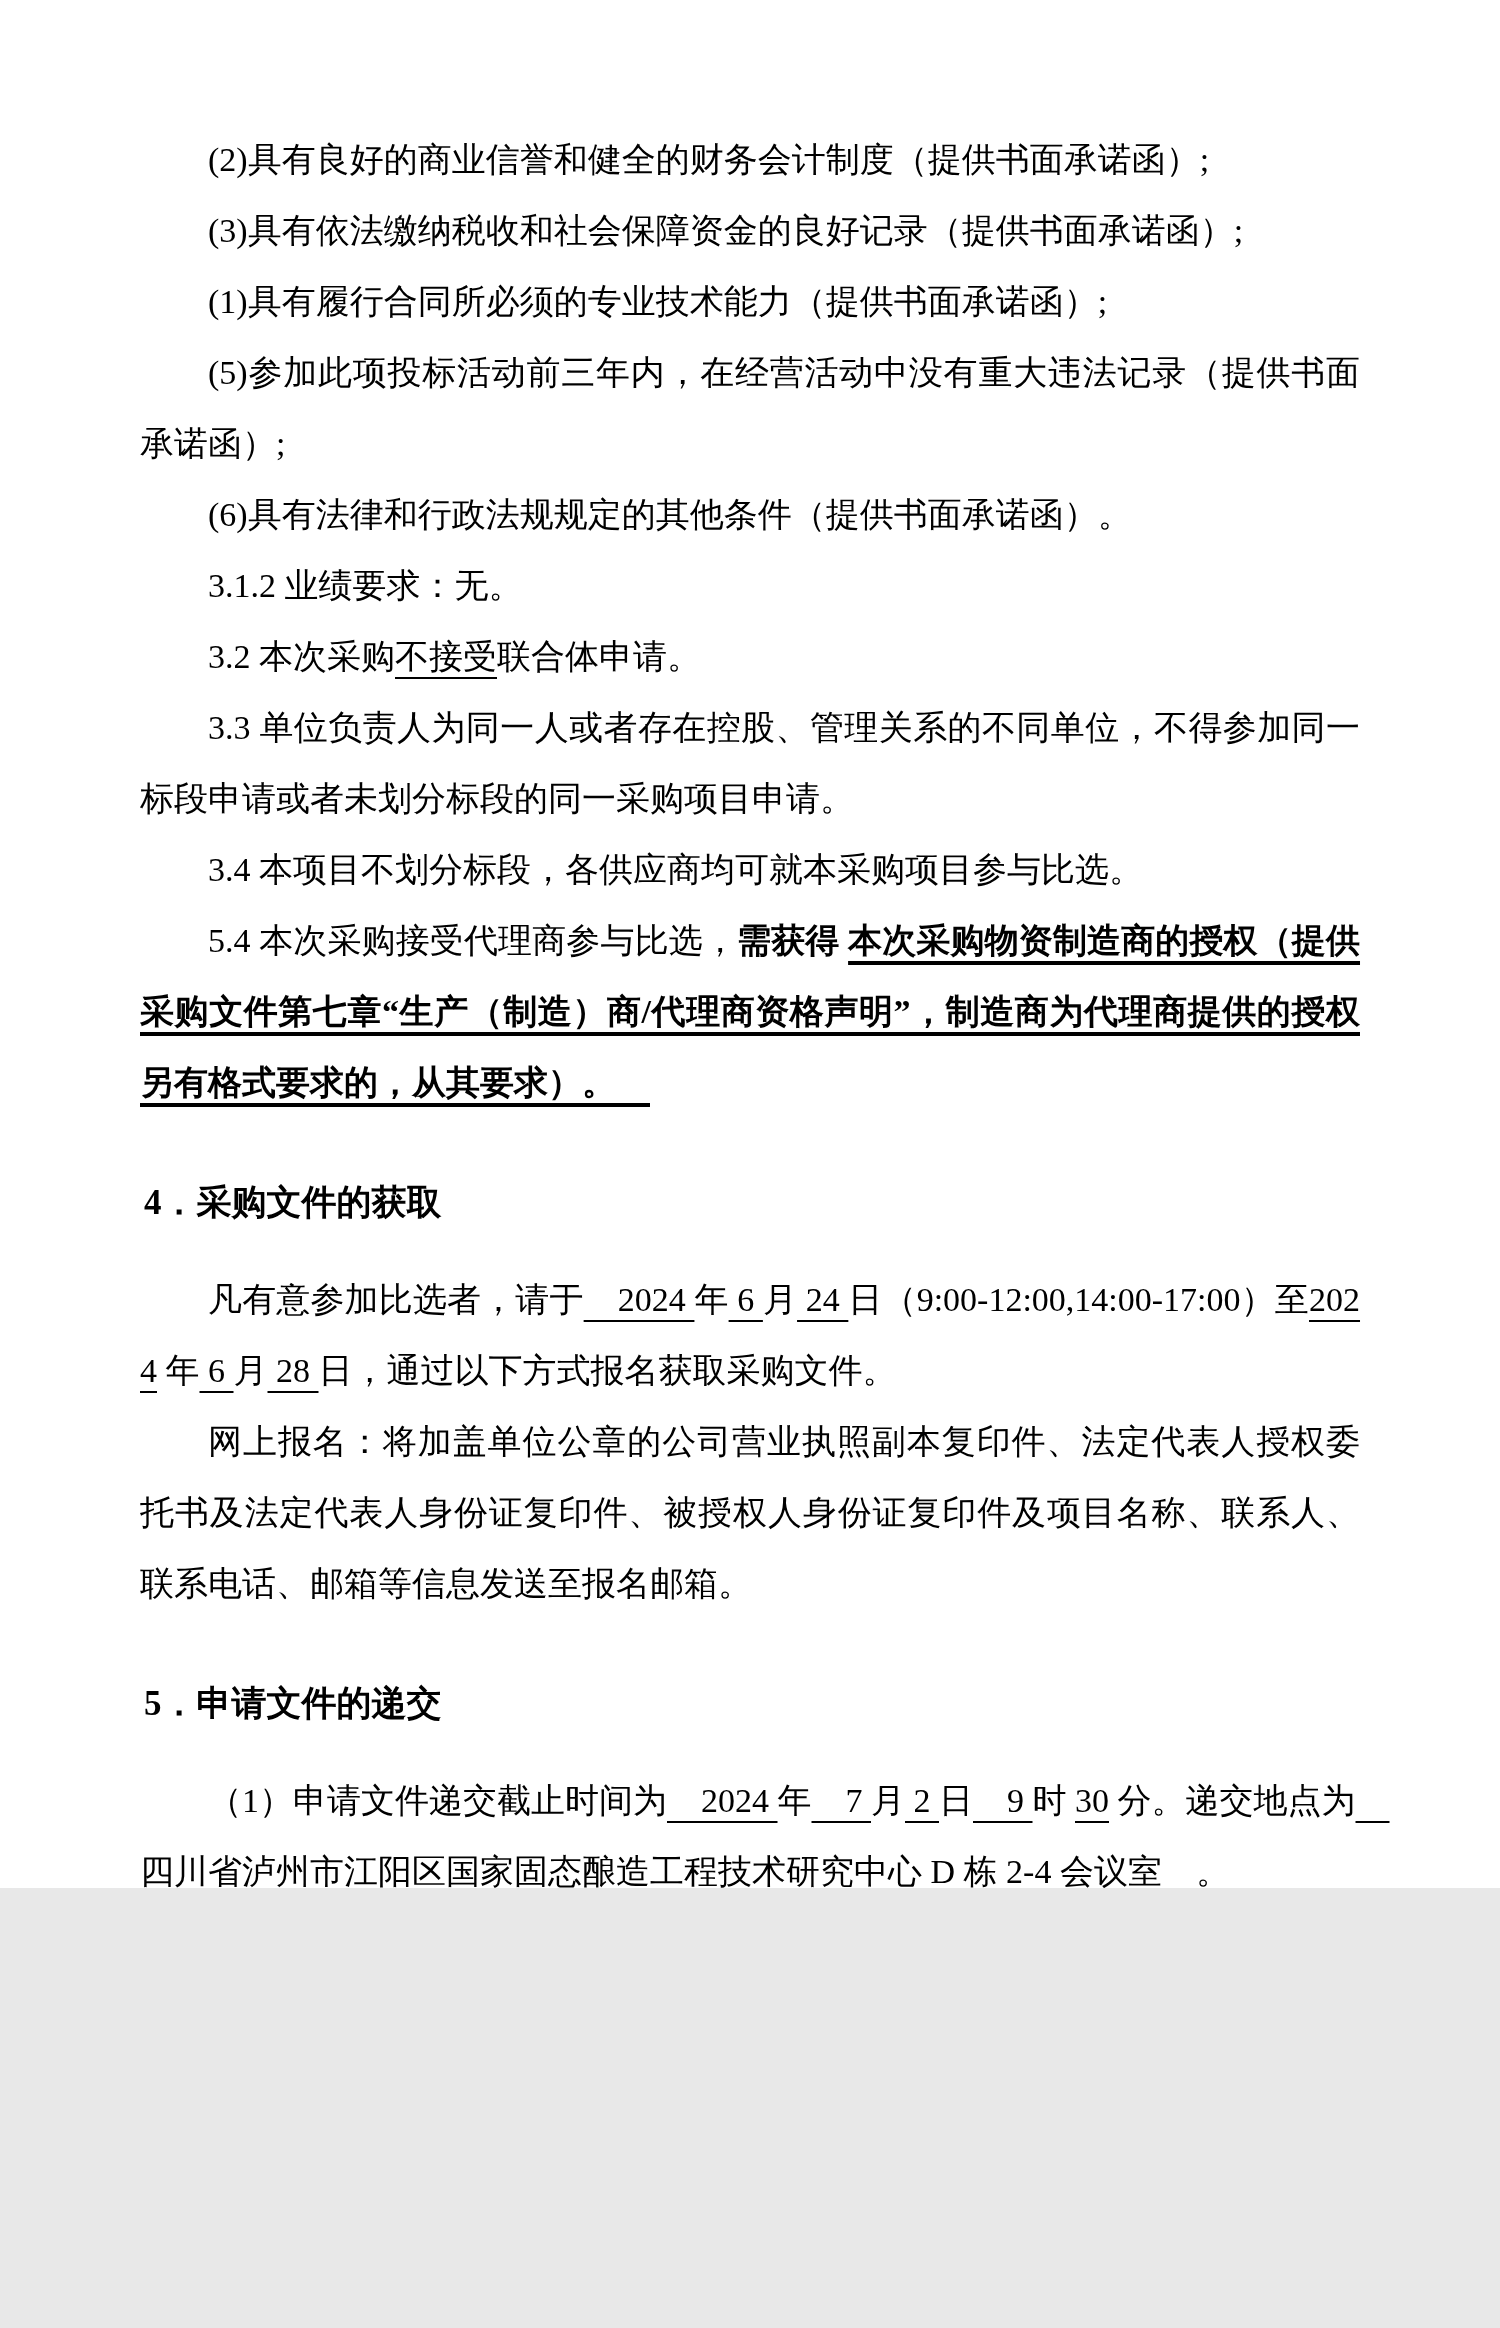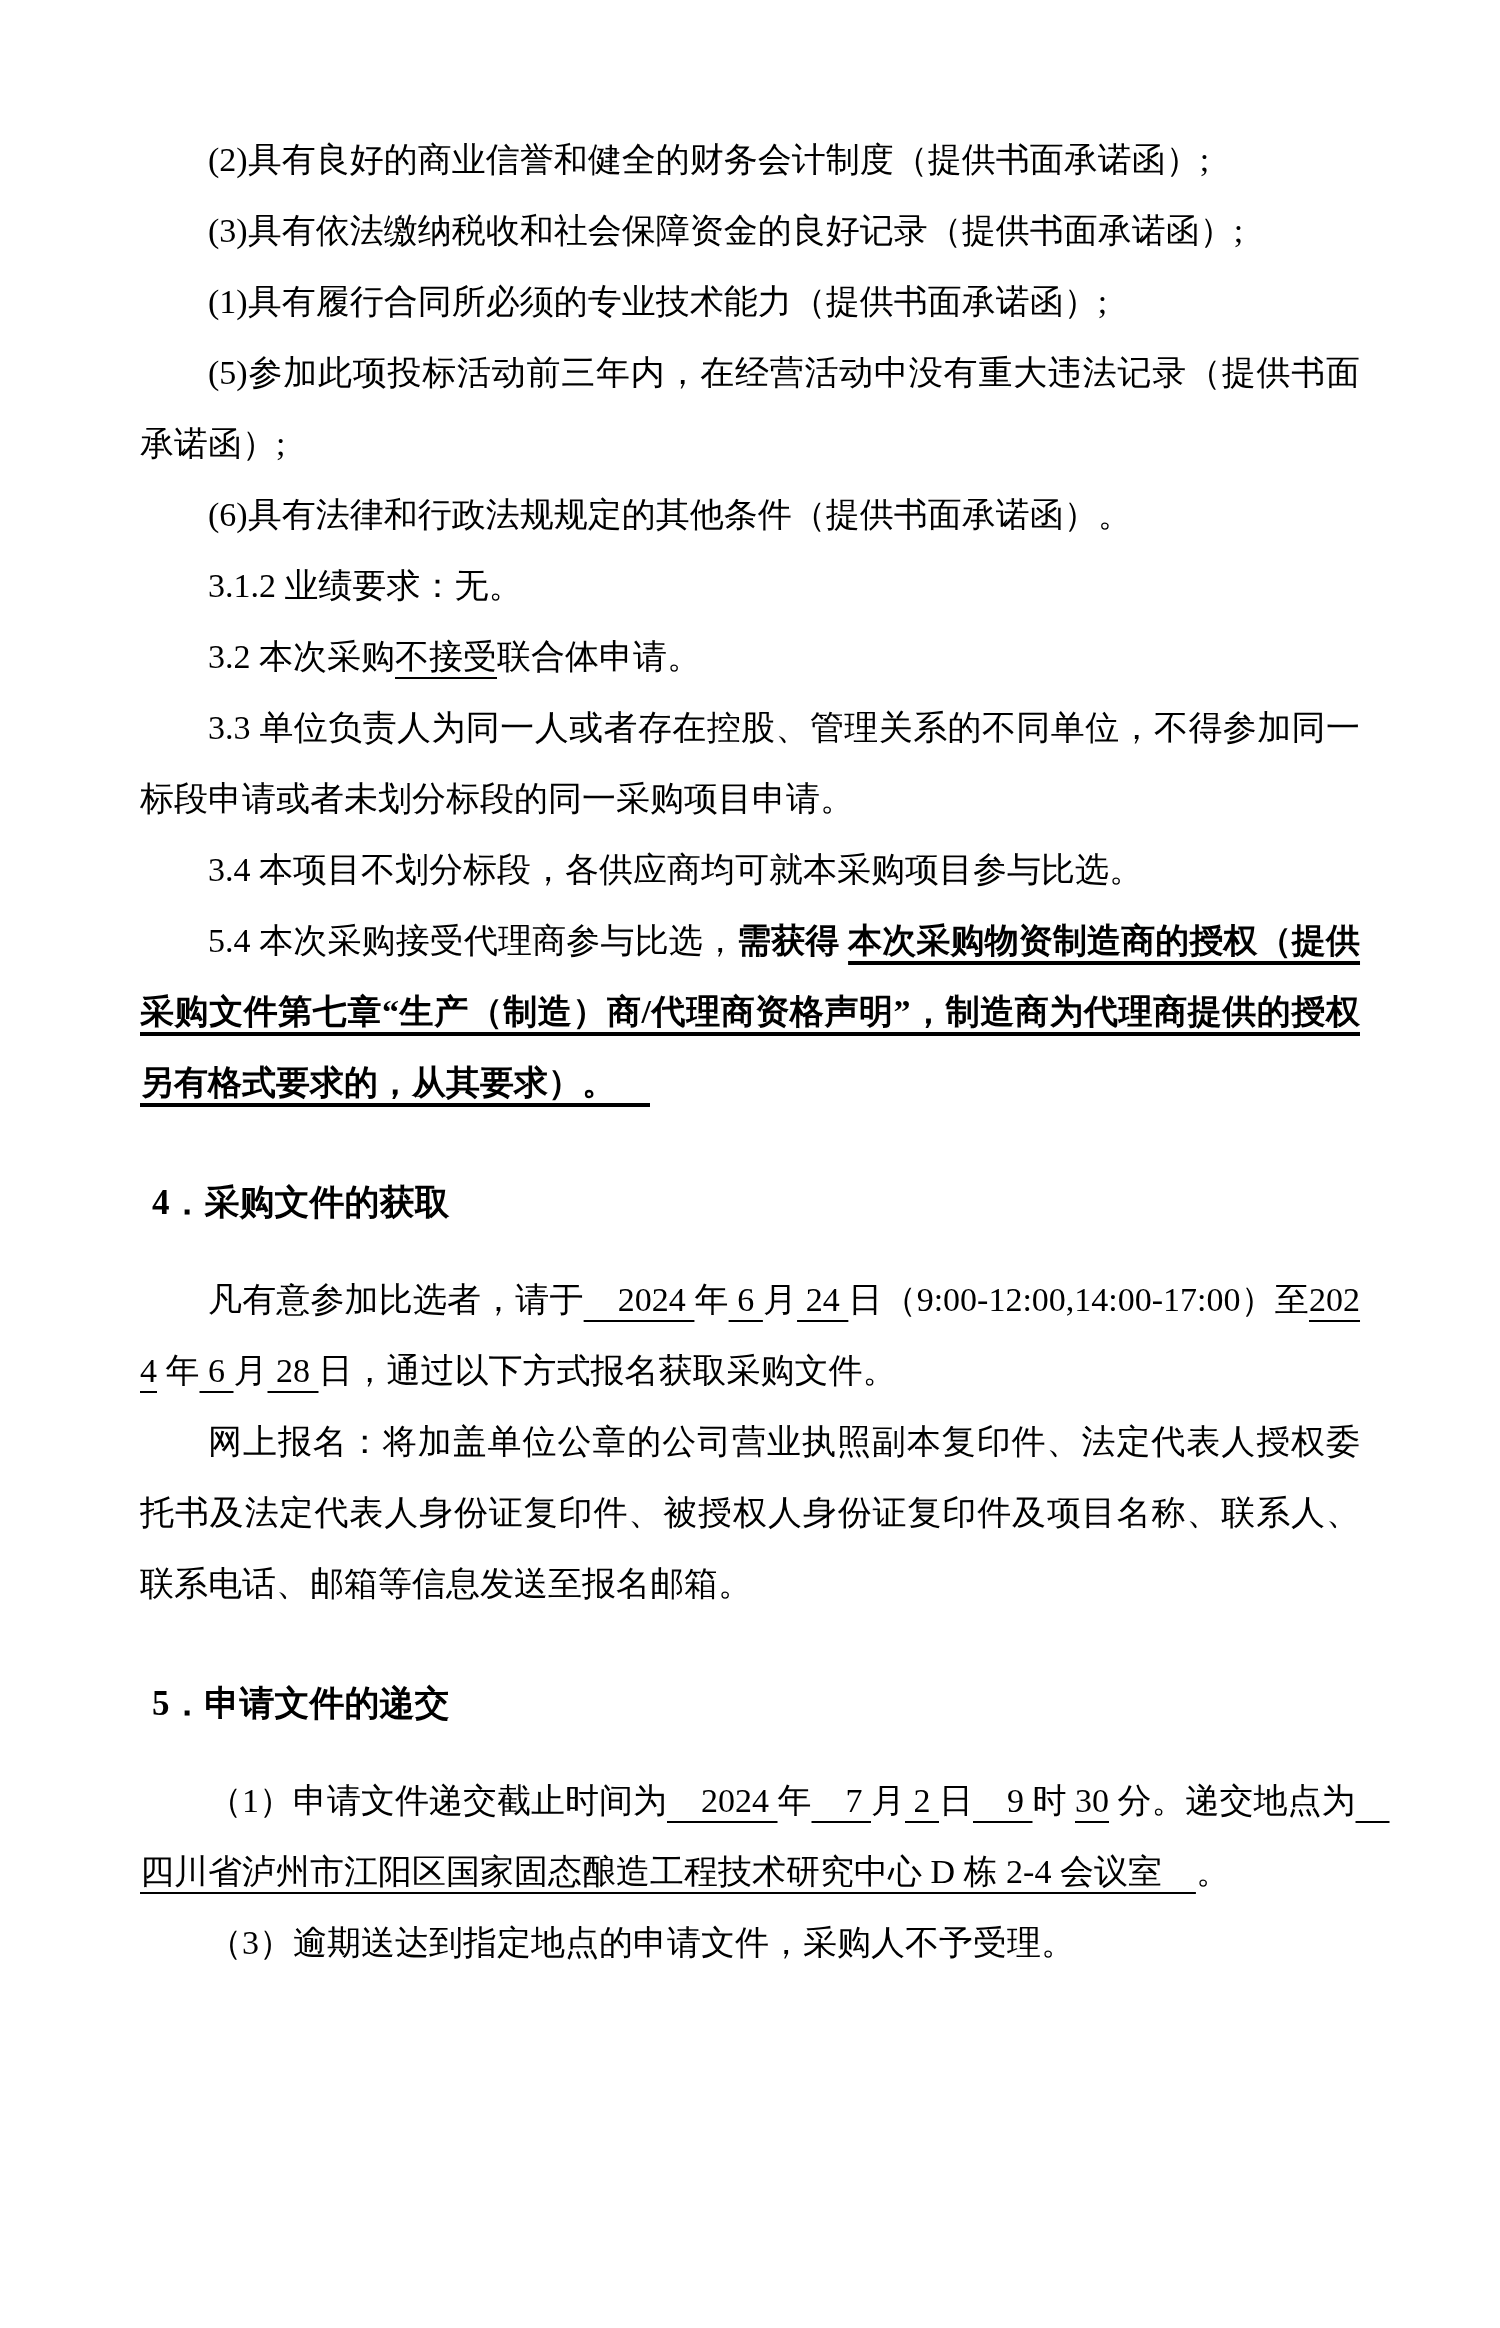--- a/index.html
+++ b/index.html
@@ -1,38 +1,38 @@
 <!DOCTYPE html>
 <html><head>
 <meta charset="utf-8">
 <style>
   html, body { margin: 0; padding: 0; background: #e8e8e8; }
   .page {
     position: relative;
     width: 1500px;
-    height: 2328px;
+    height: 1888px;
     margin: 0 auto;
     background: #ffffff;
     color: #000000;
     font-family: "Liberation Serif", "DejaVu Serif", serif;
     overflow: hidden;
   }
   .content {
     padding: 124px 140px 0 140px;
   }
   .para {
     margin: 0;
     font-size: 34px;
     line-height: 71px;
     text-align: justify;
     text-indent: 2em;
     word-break: break-all;
   }
   .heading {
-    margin: 49px 0 26px 12px;
+    margin: 49px 0 26px 4px;
     font-size: 35px;
     line-height: 71px;
     font-weight: bold;
     text-indent: 0;
   }
   .b { font-weight: bold; }
   .u {
     text-decoration: underline;
     text-decoration-thickness: 2px;
     text-underline-offset: 9px;

